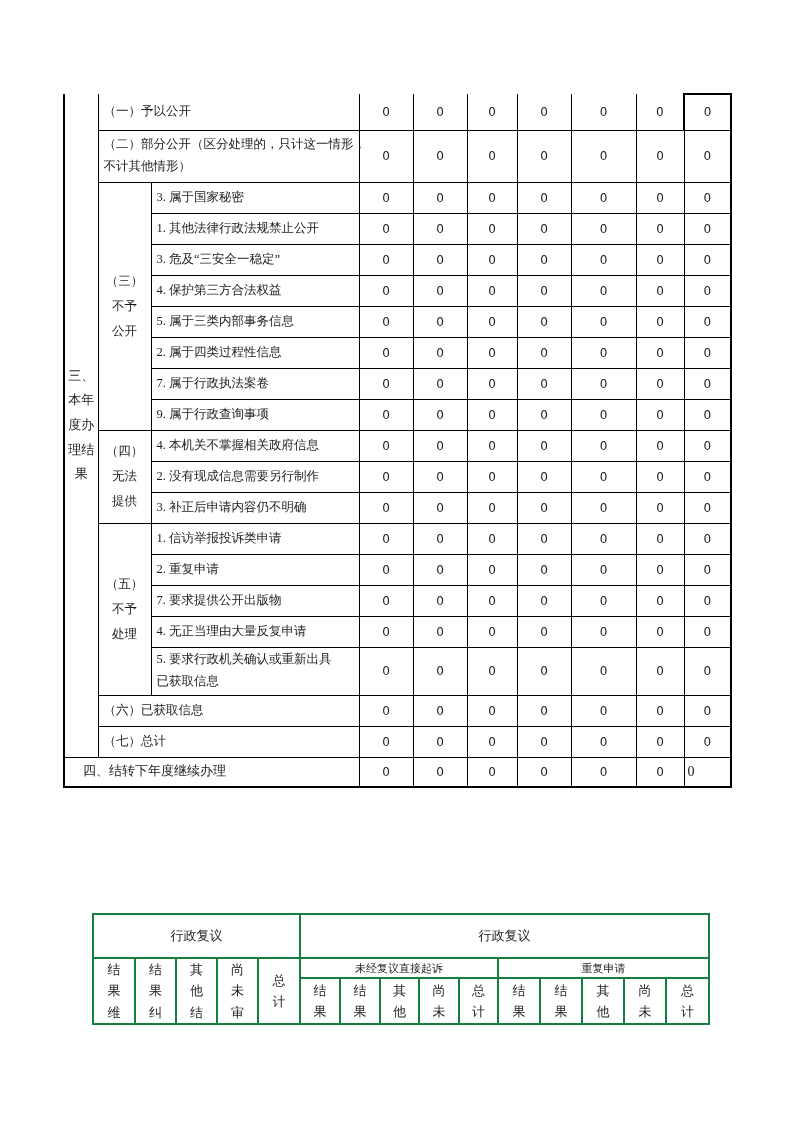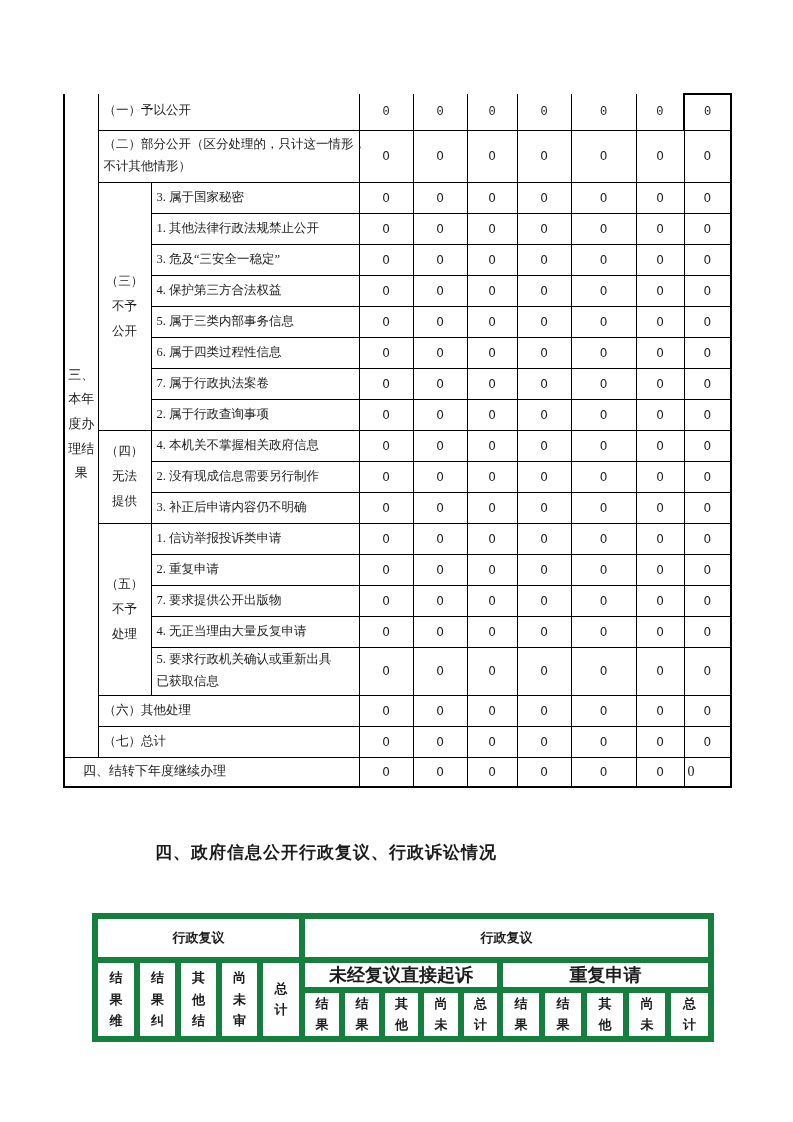--- a/index.html
+++ b/index.html
@@ -13,21 +13,21 @@
   .pre { white-space:pre;margin-left:16px; }
 
   
   #t1 { left:63px; top:93px; width:668px; }
   #t1 td { border:1px solid #000; vertical-align:middle; }
   #t1 tr { height:31px; }
   #t1 tr.h36 { height:36px; }
   #t1 tr.h52 { height:52px; }
   #t1 tr.h48 { height:48px; }
   #t1 tr.h30 { height:30px; }
-  #t1 tr:first-child td { border-top:none;font-family:Liberation Mono, monospace; }
+  #t1 tr:first-child td { border-top:none; }
   #t1 tr:first-child td:last-child { border-top:2px solid #000; border-left:2px solid #000; }
   #t1 td:last-child { border-right:2px solid #000; }
   #t1 tr:last-child td { border-bottom:2px solid #000; }
   .edge-l { border-left:2px solid #000 !important; }
 
   .side { text-align:center; font-size:13px; line-height:1.9; }
   .grp  { text-align:center; font-size:12.5px; line-height:2.0; }
   .lbl  { font-size:12.5px; line-height:1.75; padding:1px 3px 1px 5px; text-align:left; }
   .carry{ font-size:13px; padding-left:18px; }
   .num  { font-family:"DejaVu Sans","Liberation Sans",sans-serif; font-size:12px; text-align:center; }
@@ -35,26 +35,26 @@
 
   
   .title {
     position:absolute; left:155px; top:841px;
     font-size:17px; font-weight:700; letter-spacing:1px;
     font-family:"Liberation Serif","DejaVu Serif",serif;
   }
 
   
   #t2 { left:92px; top:913px; width:616px; border:2px solid #000; }
-  #t2 th { border:6px solid #15803d; font-weight:bold; vertical-align:middle; }
+  #t2 th { border:2px solid #15803d; font-weight:normal; vertical-align:middle; }
   #t2 tr.r1 { height:44px; }
   #t2 tr.r2 { height:20px; }
   #t2 tr.r3 { height:43px; }
   .gh  { font-size:13px; }
-  .gh2 { font-size:18px;margin-left:15px; }
+  .gh2 { font-size:11px;margin-left:15px; }
   .vc  { font-size:13px; line-height:1.65; }
 </style>
 </head>
 <body>
 
 <div class="page">
 
   <table id="t1">
     <colgroup>
       <col style="width:34px">
@@ -143,41 +143,41 @@
           <td class="lbl">5. 属于三类内部事务信息</td>
           <td class="num">0</td>
           <td class="num">0</td>
           <td class="num">0</td>
           <td class="num">0</td>
           <td class="num">0</td>
           <td class="num">0</td>
           <td class="num">0</td>
         </tr>
       <tr>
-          <td class="lbl">6. 属于四类过程性信息</td>
+          <td class="lbl">2. 属于四类过程性信息</td>
           <td class="num">0</td>
           <td class="num">0</td>
           <td class="num">0</td>
           <td class="num">0</td>
           <td class="num">0</td>
           <td class="num">0</td>
           <td class="num">0</td>
         </tr>
       <tr>
           <td class="lbl">7. 属于行政执法案卷</td>
           <td class="num">0</td>
           <td class="num">0</td>
           <td class="num">0</td>
           <td class="num">0</td>
           <td class="num">0</td>
           <td class="num">0</td>
           <td class="num">0</td>
         </tr>
       <tr>
-          <td class="lbl">2. 属于行政查询事项</td>
+          <td class="lbl">9. 属于行政查询事项</td>
           <td class="num">0</td>
           <td class="num">0</td>
           <td class="num">0</td>
           <td class="num">0</td>
           <td class="num">0</td>
           <td class="num">0</td>
           <td class="num">0</td>
         </tr>
 
       <tr>
@@ -263,21 +263,21 @@
           <td class="num">0</td>
           <td class="num">0</td>
           <td class="num">0</td>
           <td class="num">0</td>
           <td class="num">0</td>
           <td class="num">0</td>
           <td class="num">0</td>
         </tr>
 
       <tr>
-        <td class="lbl" colspan="2">（六）其他处理</td>
+        <td class="lbl" colspan="2">（六）已获取信息</td>
       <td class="num">0</td>
           <td class="num">0</td>
           <td class="num">0</td>
           <td class="num">0</td>
           <td class="num">0</td>
           <td class="num">0</td>
           <td class="num">0</td>
         </tr>
       <tr>
         <td class="lbl" colspan="2">（七）总计</td>
@@ -296,21 +296,20 @@
         <td class="num">0</td>
         <td class="num">0</td>
         <td class="num">0</td>
         <td class="num">0</td>
         <td class="num">0</td>
         <td class="num alt">0</td>
       </tr>
     </tbody>
   </table>
 
-  <div class="title">四、政府信息公开行政复议、行政诉讼情况</div>
 
   <table id="t2">
     <colgroup>
       <col style="width:42px">
         <col style="width:41px">
         <col style="width:41px">
         <col style="width:41px">
         <col style="width:42px">
       <col style="width:40px">
         <col style="width:40px">

